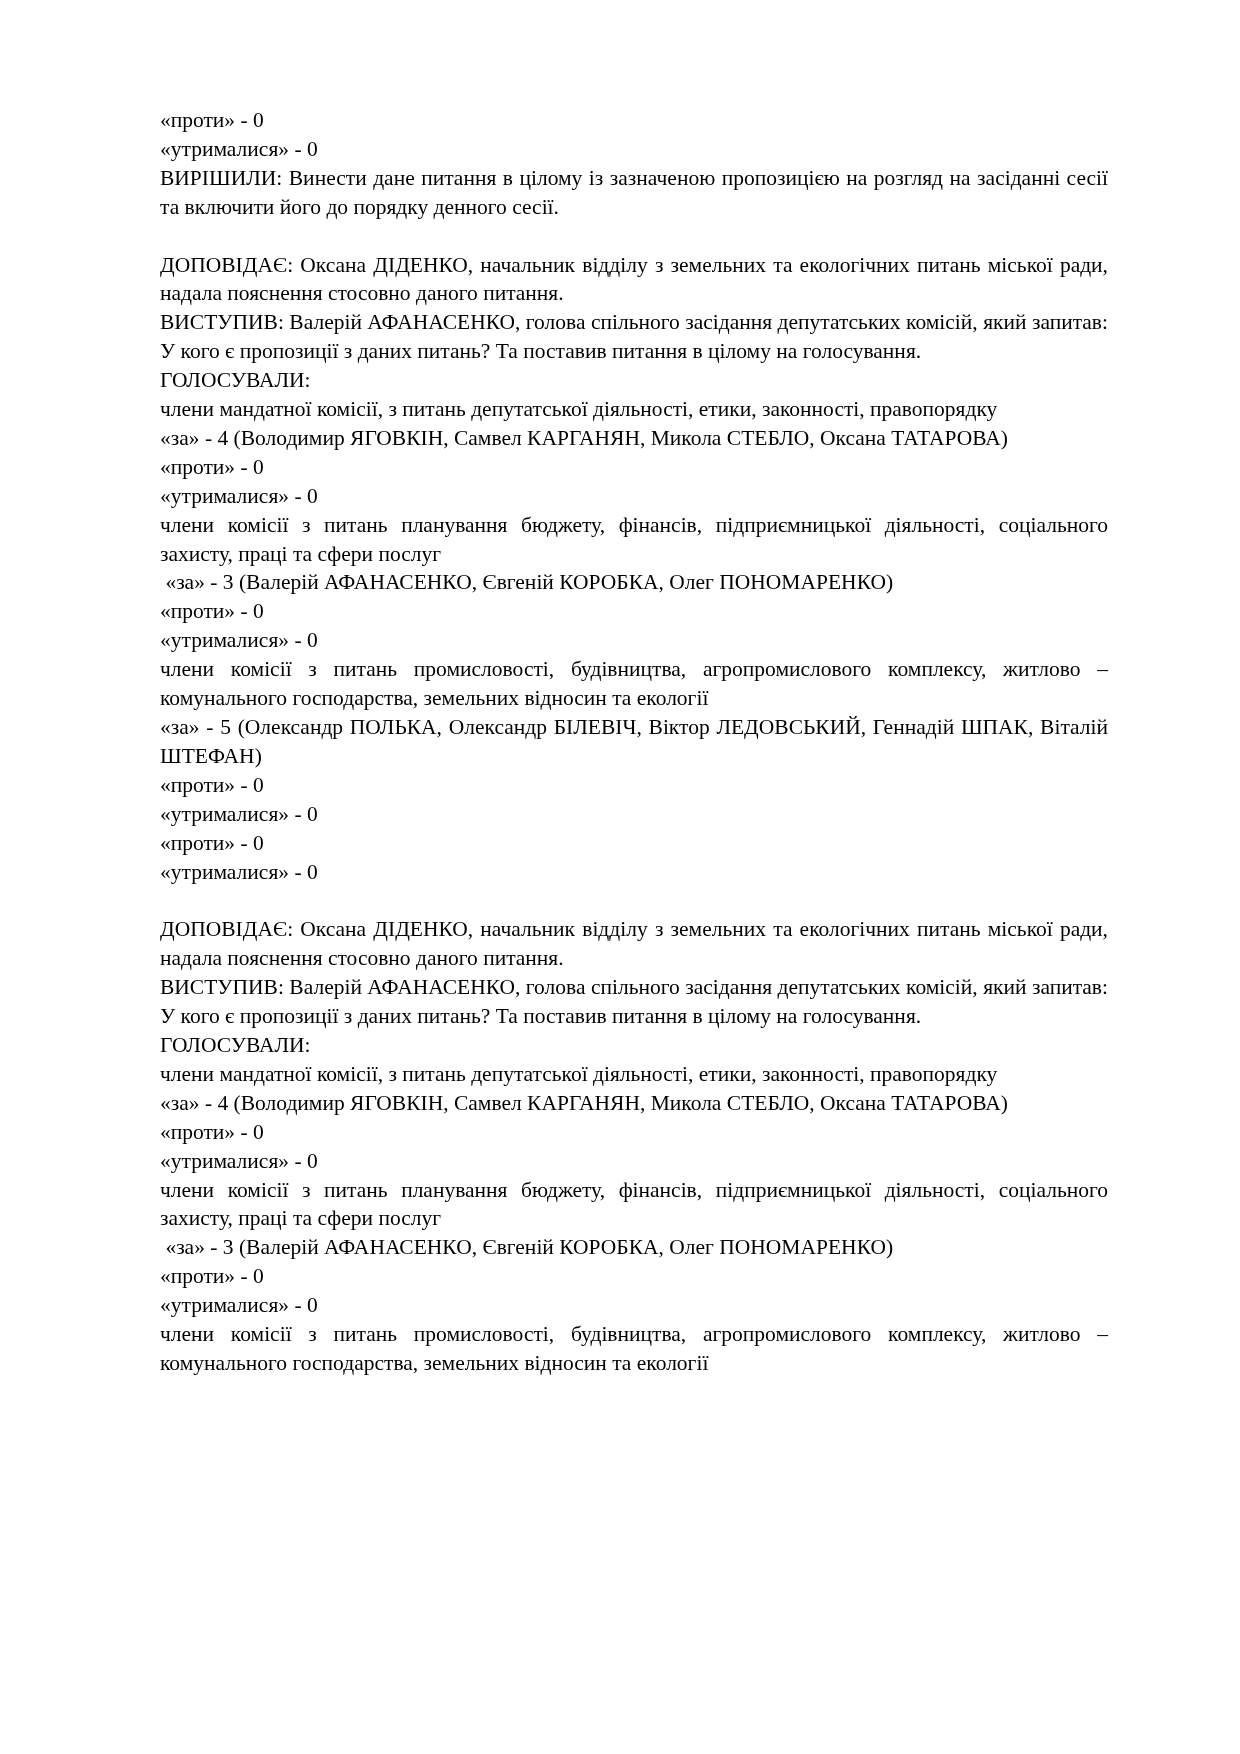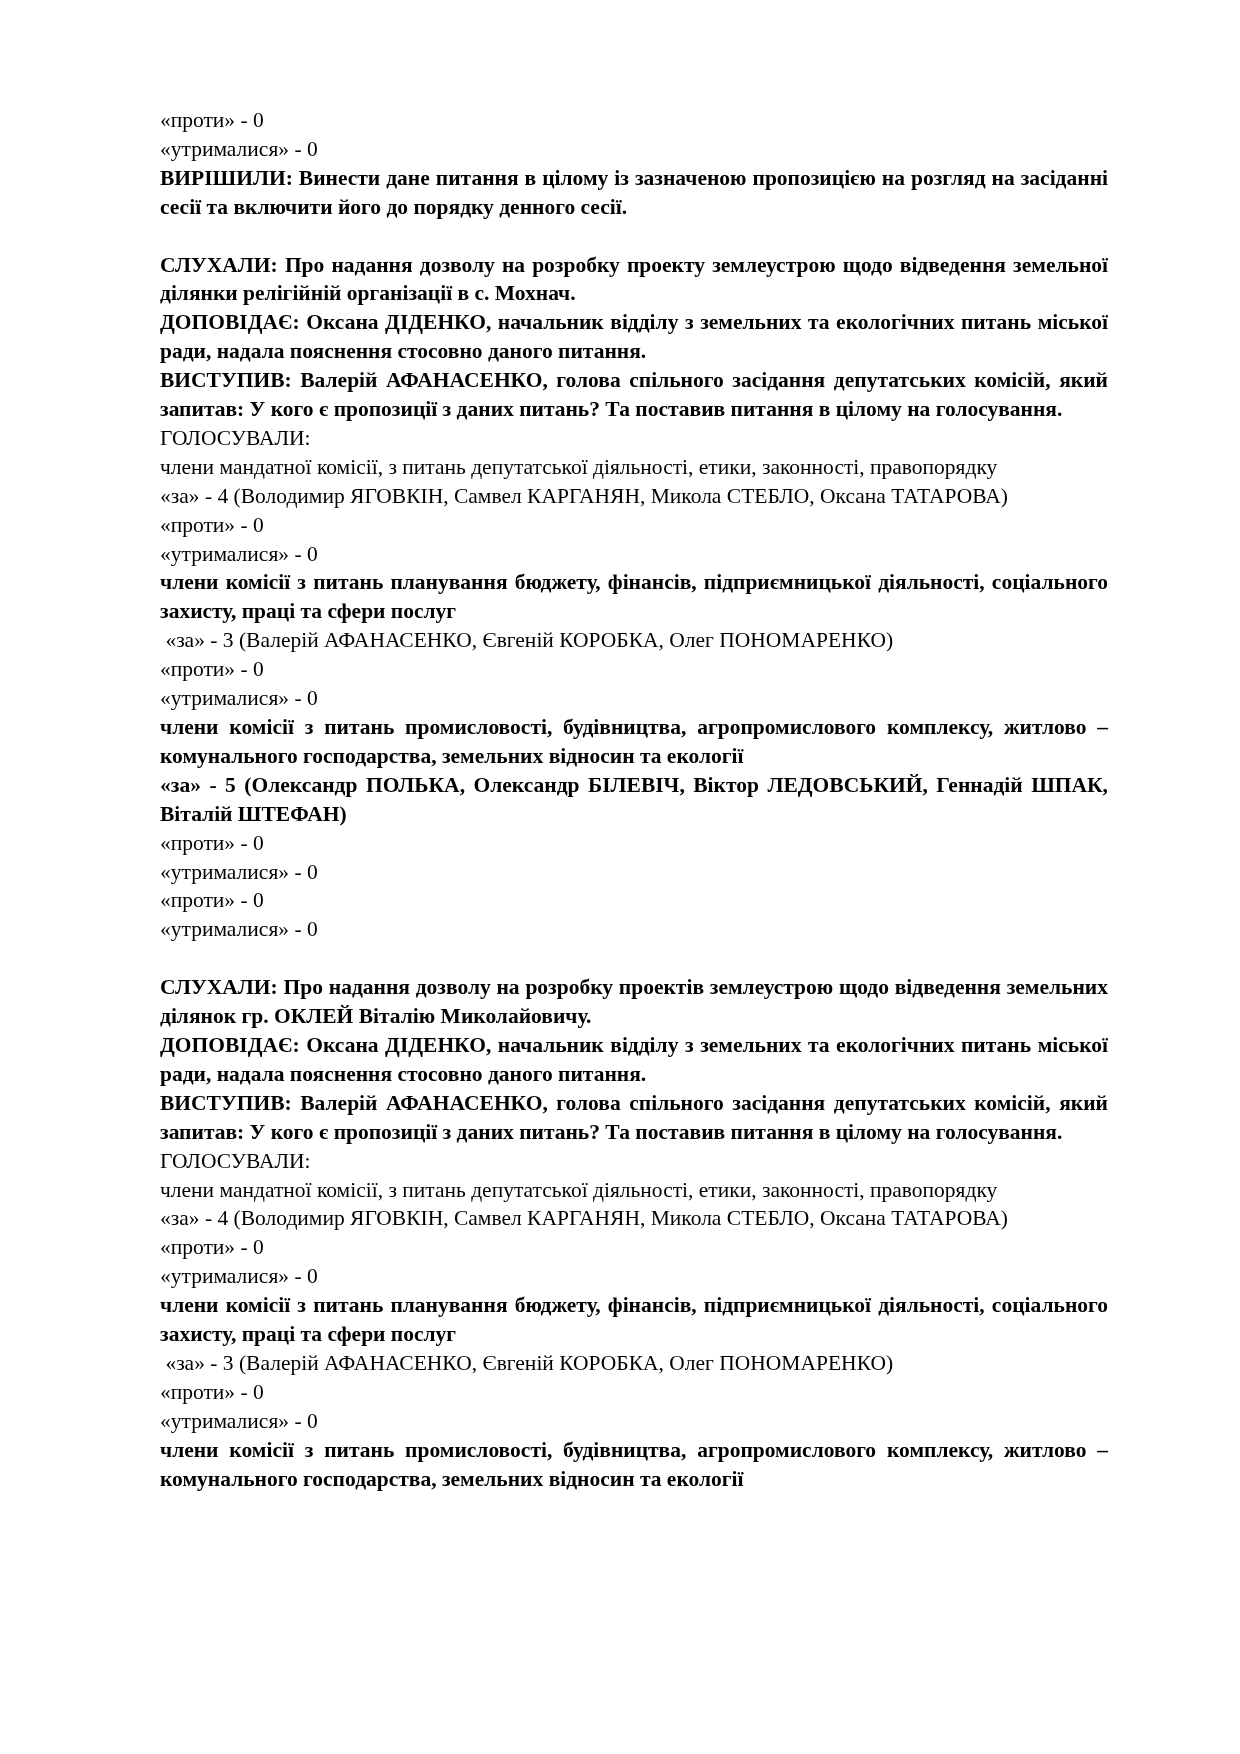--- a/index.html
+++ b/index.html
@@ -22,51 +22,48 @@
   }
   p.line {
     margin: 0;
     padding: 0;
     white-space: pre-wrap;
     min-height: 28.9px;
     text-align: left;
   }
   p.line.justify {
     text-align: justify;
-    font-weight: bold;
   }
 </style>
 </head>
 <body>
 
 <div class="page">
     <p class="line">«проти» - 0</p>
     <p class="line">«утрималися» - 0</p>
     <p class="line justify">ВИРІШИЛИ: Винести дане питання в цілому із зазначеною пропозицією на розгляд на засіданні сесії та включити його до порядку денного сесії.</p>
     <p class="line"></p>
-    <p class="line justify">СЛУХАЛИ: Про надання дозволу на розробку проекту землеустрою щодо відведення земельної ділянки релігійній організації в с. Мохнач.</p>
     <p class="line justify">ДОПОВІДАЄ: Оксана ДІДЕНКО, начальник відділу з земельних та екологічних питань міської ради, надала пояснення стосовно даного питання.</p>
     <p class="line justify">ВИСТУПИВ: Валерій АФАНАСЕНКО, голова спільного засідання депутатських комісій, який запитав: У кого є пропозиції з даних питань? Та поставив питання в цілому на голосування.</p>
     <p class="line">ГОЛОСУВАЛИ:</p>
     <p class="line">члени мандатної комісії, з питань депутатської діяльності, етики, законності, правопорядку</p>
     <p class="line">«за» - 4 (Володимир ЯГОВКІН, Самвел КАРГАНЯН, Микола СТЕБЛО, Оксана ТАТАРОВА)</p>
     <p class="line">«проти» - 0</p>
     <p class="line">«утрималися» - 0</p>
     <p class="line justify">члени комісії з питань планування бюджету, фінансів, підприємницької діяльності, соціального захисту, праці та сфери послуг</p>
     <p class="line"> «за» - 3 (Валерій АФАНАСЕНКО, Євгеній КОРОБКА, Олег ПОНОМАРЕНКО)</p>
     <p class="line">«проти» - 0</p>
     <p class="line">«утрималися» - 0</p>
     <p class="line justify">члени комісії з питань промисловості, будівництва, агропромислового комплексу, житлово – комунального господарства, земельних відносин та екології</p>
     <p class="line justify">«за» - 5 (Олександр ПОЛЬКА, Олександр БІЛЕВІЧ, Віктор ЛЕДОВСЬКИЙ, Геннадій ШПАК, Віталій ШТЕФАН)</p>
     <p class="line">«проти» - 0</p>
     <p class="line">«утрималися» - 0</p>
     <p class="line">«проти» - 0</p>
     <p class="line">«утрималися» - 0</p>
     <p class="line"></p>
-    <p class="line justify">СЛУХАЛИ: Про надання дозволу на розробку проектів землеустрою щодо відведення земельних ділянок гр. ОКЛЕЙ Віталію Миколайовичу.</p>
     <p class="line justify">ДОПОВІДАЄ: Оксана ДІДЕНКО, начальник відділу з земельних та екологічних питань міської ради, надала пояснення стосовно даного питання.</p>
     <p class="line justify">ВИСТУПИВ: Валерій АФАНАСЕНКО, голова спільного засідання депутатських комісій, який запитав: У кого є пропозиції з даних питань? Та поставив питання в цілому на голосування.</p>
     <p class="line">ГОЛОСУВАЛИ:</p>
     <p class="line">члени мандатної комісії, з питань депутатської діяльності, етики, законності, правопорядку</p>
     <p class="line">«за» - 4 (Володимир ЯГОВКІН, Самвел КАРГАНЯН, Микола СТЕБЛО, Оксана ТАТАРОВА)</p>
     <p class="line">«проти» - 0</p>
     <p class="line">«утрималися» - 0</p>
     <p class="line justify">члени комісії з питань планування бюджету, фінансів, підприємницької діяльності, соціального захисту, праці та сфери послуг</p>
     <p class="line"> «за» - 3 (Валерій АФАНАСЕНКО, Євгеній КОРОБКА, Олег ПОНОМАРЕНКО)</p>
     <p class="line">«проти» - 0</p>

